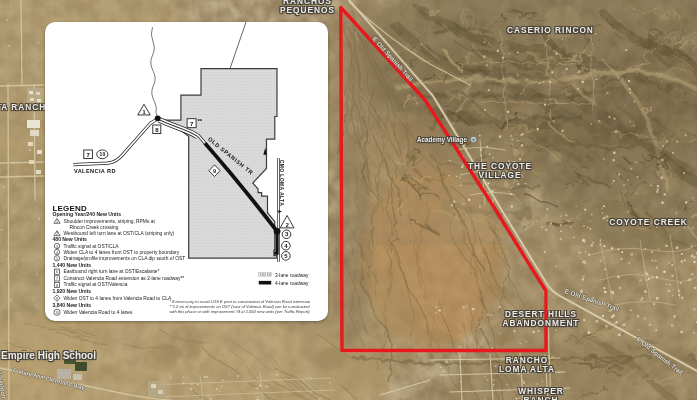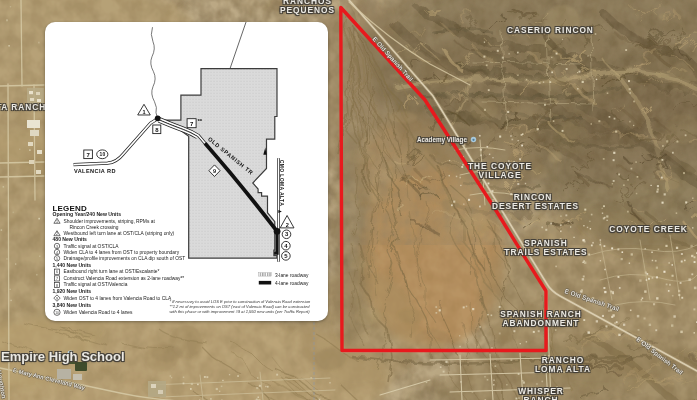--- a/index.html
+++ b/index.html
@@ -1,21 +1,21 @@
 <!DOCTYPE html>
 <html><head>
 <meta charset="utf-8">
 <style>
 html,body{margin:0;padding:0}
 #stage{position:relative;width:697px;height:400px;overflow:hidden;background:#ef4444;font-family:"Liberation Sans",sans-serif}
 #stage svg{display:block}
 .lbl{position:absolute;color:#eceae4;font-weight:bold;white-space:pre;text-align:center;line-height:1.14;
  text-shadow:-1px -1px 0 #45413a,1px -1px 0 #45413a,-1px 1px 0 #45413a,1px 1px 0 #45413a,0 1px 2px #3b382f;}
 .big{font-size:8.3px;letter-spacing:1px}
-.med{font-size:13px;letter-spacing:0.4px;font-weight:bold}
+.med{font-size:10px;letter-spacing:0.4px;font-weight:bold}
 .rd{font-size:6px;letter-spacing:0.3px;font-weight:normal;color:#fff;
  text-shadow:-1px 0 0 #6b6353,1px 0 0 #6b6353,0 -1px 0 #6b6353,0 1px 0 #6b6353}
 </style>
 </head>
 <body>
 <div id="stage">
 
 <svg width="697" height="400" viewBox="0 0 697 400" style="position:absolute;left:0;top:0">
 <defs>
 <filter id="noise" x="0" y="0" width="100%" height="100%">
@@ -1014,33 +1014,29 @@
 
 <div class="lbl big" style="left:507px;top:26px;width:82px">CASERIO RINCON</div>
 
 <div class="lbl big" style="left:-14px;top:103px;width:70px">TA RANCH</div>
 
 <div class="lbl med" style="left:416px;top:136px;width:52px;font-size:6.3px;letter-spacing:0">Academy Village</div>
 
 <div class="lbl big" style="left:460px;top:162px;width:80px">THE COYOTE
 VILLAGE</div>
 
-<div class="lbl big" style="left:492px;top:193px;width:82px">RINCON
-DESERT ESTATES</div>
-
-<div class="lbl big" style="left:606px;top:225px;width:85px">COYOTE CREEK</div>
-
-<div class="lbl big" style="left:503px;top:239px;width:86px">SPANISH
-TRAILS ESTATES</div>
-
-<div class="lbl big" style="left:500px;top:310px;width:82px">SPANISH RANCH
+
+<div class="lbl big" style="left:606px;top:218px;width:85px">COYOTE CREEK</div>
+
+
+<div class="lbl big" style="left:500px;top:310px;width:82px">DESERT HILLS
 ABANDONMENT</div>
 
 
-<div class="lbl big" style="left:532px;top:356px;width:62px">RANCHO
+<div class="lbl big" style="left:496px;top:356px;width:62px">RANCHO
 LOMA ALTA</div>
 
 <div class="lbl big" style="left:512px;top:387px;width:58px">WHISPER
 RANCH</div>
 
 <div class="lbl med" style="left:1px;top:350px;width:66px;letter-spacing:0">Empire High School</div>
 
 <div class="lbl rd" style="left:376px;top:36px;transform:rotate(48deg);transform-origin:0 0">E Old Spanish Trail</div>
 
 <div class="lbl rd" style="left:566px;top:288px;transform:rotate(19deg);transform-origin:0 0">E Old Spanish Trail</div>

